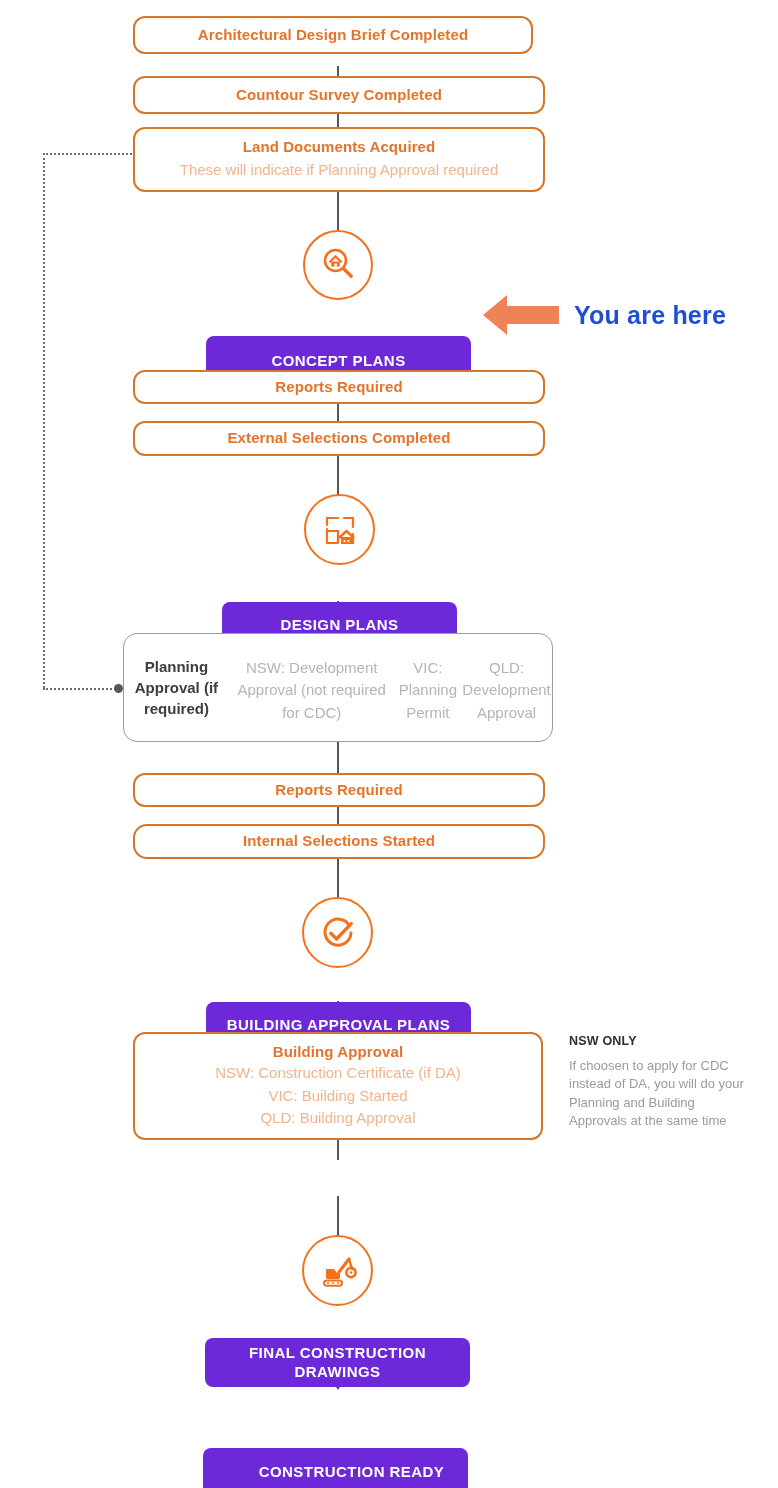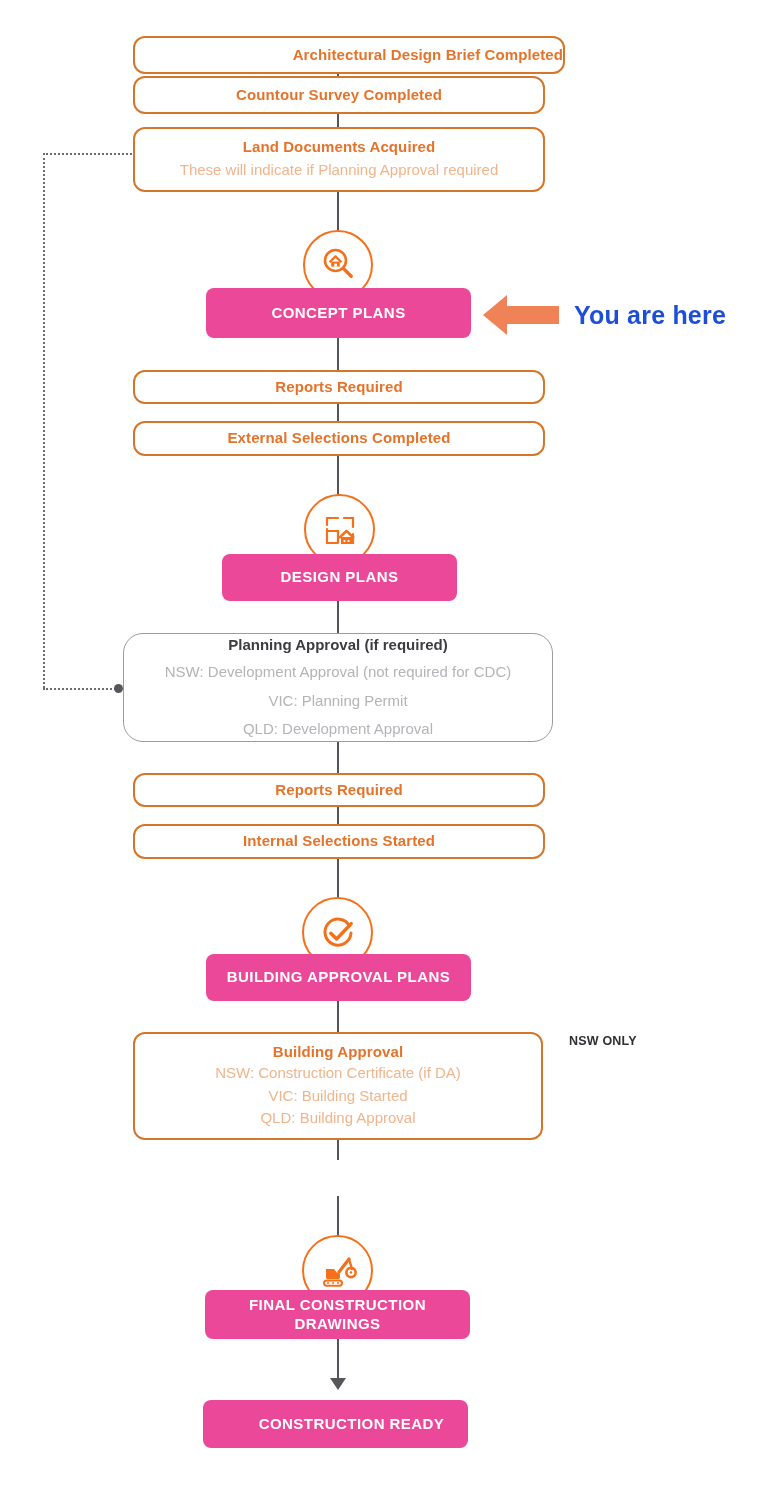--- a/index.html
+++ b/index.html
@@ -37,41 +37,42 @@
     color:#e4742b;font-size:15px;font-weight:700;letter-spacing:.1px;line-height:1.35;
   }
   .obox .t2{
     color:#f0b58c;font-size:15px;font-weight:500;line-height:1.5;
   }
 
   
   .gbox{
     position:absolute;
     border:1.6px solid #9b9ba1;
-    border-radius:20px;
-    background:#ffffff;
-    box-sizing:border-box;
-    display:flex;flex-direction:column;
-    justify-content:center;
+    border-radius:14px;
+    background:#ffffff;
+    box-sizing:border-box;
+    display:flex;flex-direction:row;
+    align-items:center;justify-content:center;
     text-align:center;
   }
   .gbox .t1{color:#3c3c41;font-size:15px;font-weight:700;line-height:1.4;}
   .gbox .t2{color:#b4b4b9;font-size:15px;font-weight:500;line-height:1.5;margin-top:6px;}
 
   
   .pill{
     position:absolute;
-    background:#ec4899;
+    background:#6d28d9;
     border-radius:8px;
     display:flex;align-items:center;justify-content:center;
     text-align:center;
     color:#ffffff;
     font-size:15px;font-weight:800;letter-spacing:.45px;
     line-height:1.25;
     box-sizing:border-box;
+    margin-top:48px;
   }
 
   
   .badge{
     position:absolute;
     border:2.5px solid #f4711c;
     border-radius:50%;
     background:#ffffff;
     display:flex;align-items:center;justify-content:center;
     box-sizing:border-box;
@@ -110,21 +111,21 @@
   <div class="vline" style="left:337px;top:1140px;height:20px;"></div>
   <div class="vline" style="left:337px;top:1196px;height:44px;"></div>
   <div class="vline" style="left:337px;top:1339px;height:44px;"></div>
   <div class="arrowdown" style="left:330px;top:1378px;"></div>
 
   <div class="dotted-h" style="left:43px;top:153px;width:92px;"></div>
   <div class="dotted-v" style="left:43px;top:153px;height:535px;"></div>
   <div class="dotted-h" style="left:43px;top:688px;width:77px;"></div>
   <div class="enddot" style="left:114px;top:684px;"></div>
 
-  <div class="obox" style="left:133px;top:36px;width:432px;height:38px;align-items:flex-end;">
+  <div class="obox" style="left:133px;top:16px;width:400px;height:38px;">
     <div class="t1">Architectural Design Brief Completed</div>
   </div>
 
   <div class="obox" style="left:133px;top:76px;width:412px;height:38px;">
     <div class="t1">Countour Survey Completed</div>
   </div>
 
   <div class="obox" style="left:133px;top:127px;width:412px;height:65px;gap:2px;">
     <div class="t1">Land Documents Acquired</div>
     <div class="t2">These will indicate if Planning Approval required</div>
@@ -176,21 +177,21 @@
     <div class="t1">Planning Approval (if required)</div>
     <div class="t2">NSW: Development Approval (not required for CDC)</div>
     <div class="t2">VIC: Planning Permit</div>
     <div class="t2">QLD: Development Approval</div>
   </div>
 
   <div class="obox" style="left:133px;top:773px;width:412px;height:34px;">
     <div class="t1">Reports Required</div>
   </div>
 
-  <div class="obox" style="left:133px;top:824px;width:412px;height:35px;">
+  <div class="obox" style="left:133px;top:824px;width:412px;height:35px;border-radius:14px;">
     <div class="t1">Internal Selections Started</div>
   </div>
 
   <div class="badge" style="left:302px;top:897px;width:71px;height:71px;">
     <svg width="40" height="40" viewBox="0 0 40 40" aria-hidden="true">
       <path d="M31.5 13 A13 13 0 1 0 33 20" fill="none" stroke="#f4711c" stroke-width="3" stroke-linecap="round"></path>
       <path d="M12.8 20.2 L18.6 26 L33.2 10.6" fill="none" stroke="#f4711c" stroke-width="3.4" stroke-linecap="round" stroke-linejoin="round"></path>
     </svg>
   </div>
   <div class="pill" style="left:206px;top:954px;width:265px;height:47px;">
@@ -199,20 +200,21 @@
 
   <div class="obox" style="left:133px;top:1032px;width:410px;height:108px;">
     <div class="t1">Building Approval</div>
     <div class="t2">NSW: Construction Certificate (if DA)</div>
     <div class="t2">VIC: Building Started</div>
     <div class="t2">QLD: Building Approval</div>
   </div>
 
   <div class="note" style="left:569px;top:1034px;">
     <div class="nt-title">NSW ONLY</div>
+    <div class="nt-body">If choosen to apply for CDC instead of DA, you will do your Planning and Building Approvals at the same time</div>
   </div>
 
 
   <div class="badge" style="left:302px;top:1235px;width:71px;height:71px;">
     <svg width="42" height="42" viewBox="0 0 42 42" aria-hidden="true">
       <line x1="22" y1="22" x2="32" y2="9" stroke="#f4711c" stroke-width="3.2" stroke-linecap="round"></line>
       <line x1="32" y1="9" x2="35" y2="19" stroke="#f4711c" stroke-width="2.4" stroke-linecap="round"></line>
       <circle cx="34" cy="22.5" r="4.6" fill="none" stroke="#f4711c" stroke-width="2.6"></circle>
       <circle cx="34" cy="22.5" r="1.3" fill="#f4711c"></circle>
       <path d="M9 19 h8 l4 5 h-12 z" fill="#f4711c"></path>

